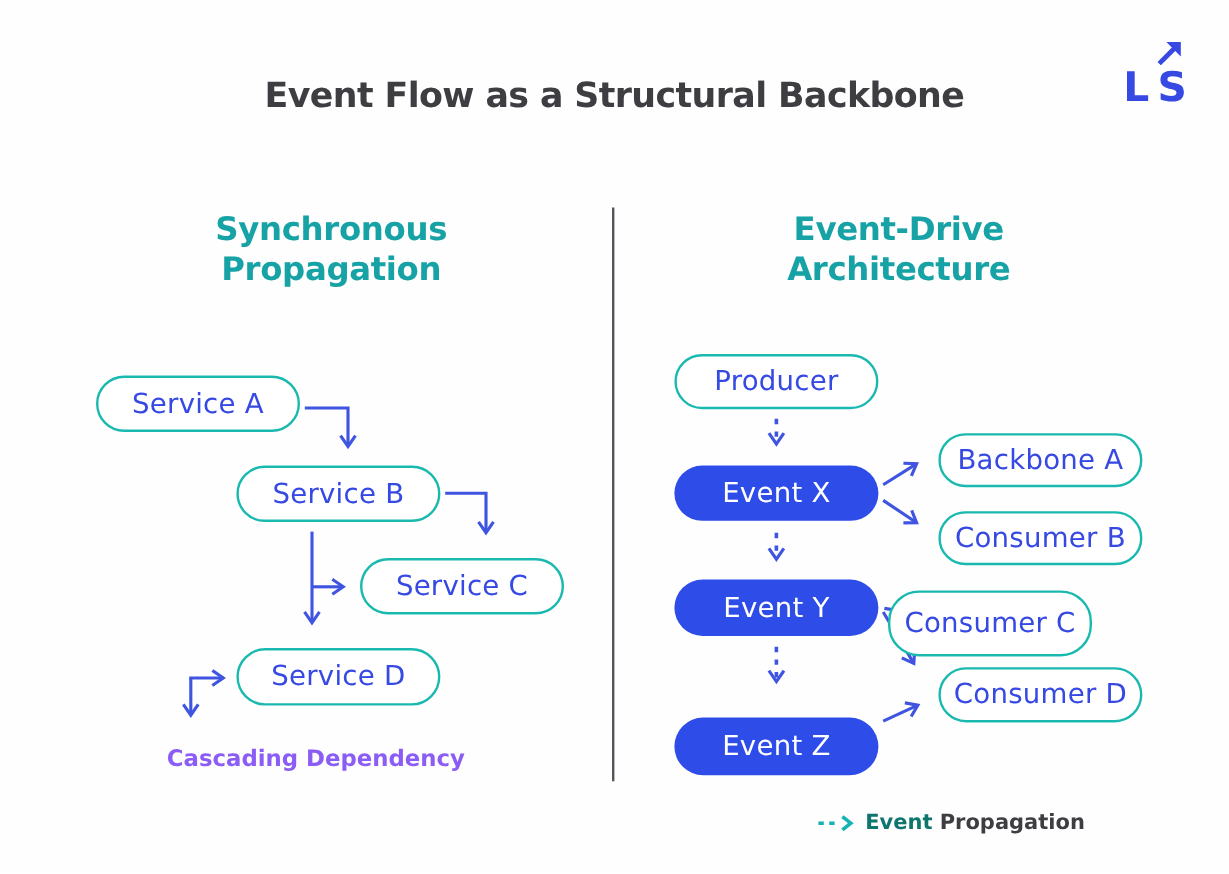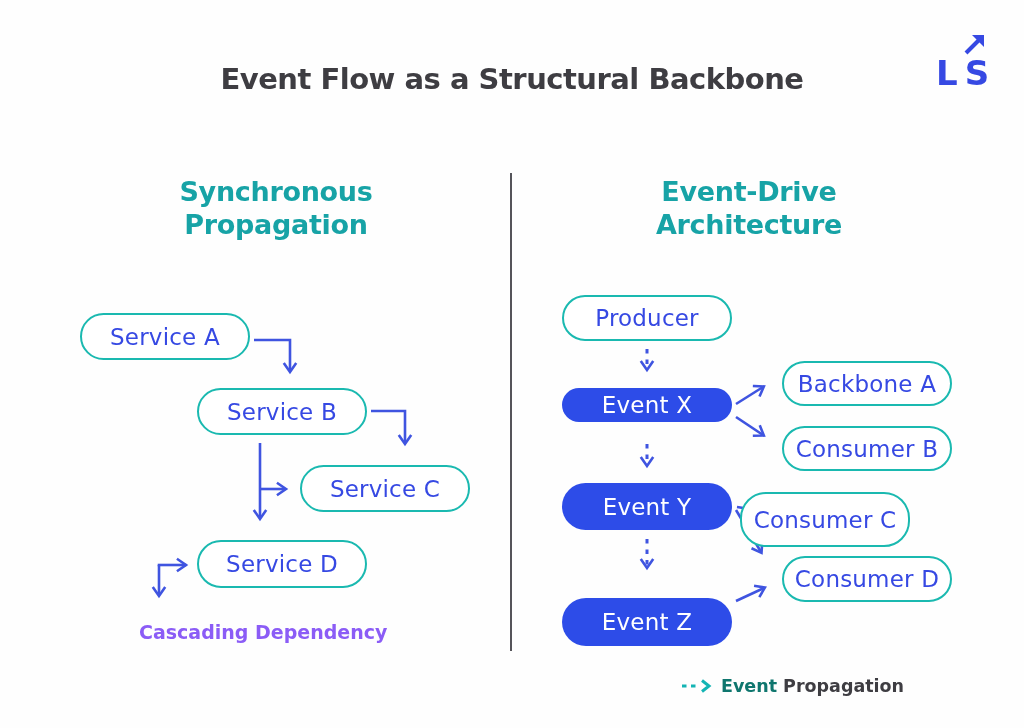--- a/index.html
+++ b/index.html
@@ -94,21 +94,21 @@
   </svg>
 
   <div class="node outline" style="left:80px;top:313px;width:170px;height:47px">Service A</div>
   <div class="node outline" style="left:197px;top:388px;width:170px;height:47px">Service B</div>
   <div class="node outline" style="left:300px;top:465px;width:170px;height:47px">Service C</div>
   <div class="node outline" style="left:197px;top:540px;width:170px;height:48px">Service D</div>
 
   <div class="caption">Cascading Dependency</div>
 
   <div class="node outline" style="left:562px;top:295px;width:170px;height:46px">Producer</div>
-  <div class="node filled" style="left:562px;top:388px;width:170px;height:34px">Event X</div>
+  <div class="node filled" style="left:562px;top:388px;width:170px;height:46px">Event X</div>
   <div class="node filled" style="left:562px;top:483px;width:170px;height:47px">Event Y</div>
   <div class="node filled" style="left:562px;top:598px;width:170px;height:48px">Event Z</div>
 
   <div class="node outline" style="left:782px;top:361px;width:170px;height:45px">Backbone A</div>
   <div class="node outline" style="left:782px;top:426px;width:170px;height:45px">Consumer B</div>
   <div class="node outline" style="left:740px;top:492px;width:170px;height:55px">Consumer C</div>
   <div class="node outline" style="left:782px;top:556px;width:170px;height:46px">Consumer D</div>
 
   <div class="legend">
     <svg width="32" height="16" viewBox="0 0 32 16">

